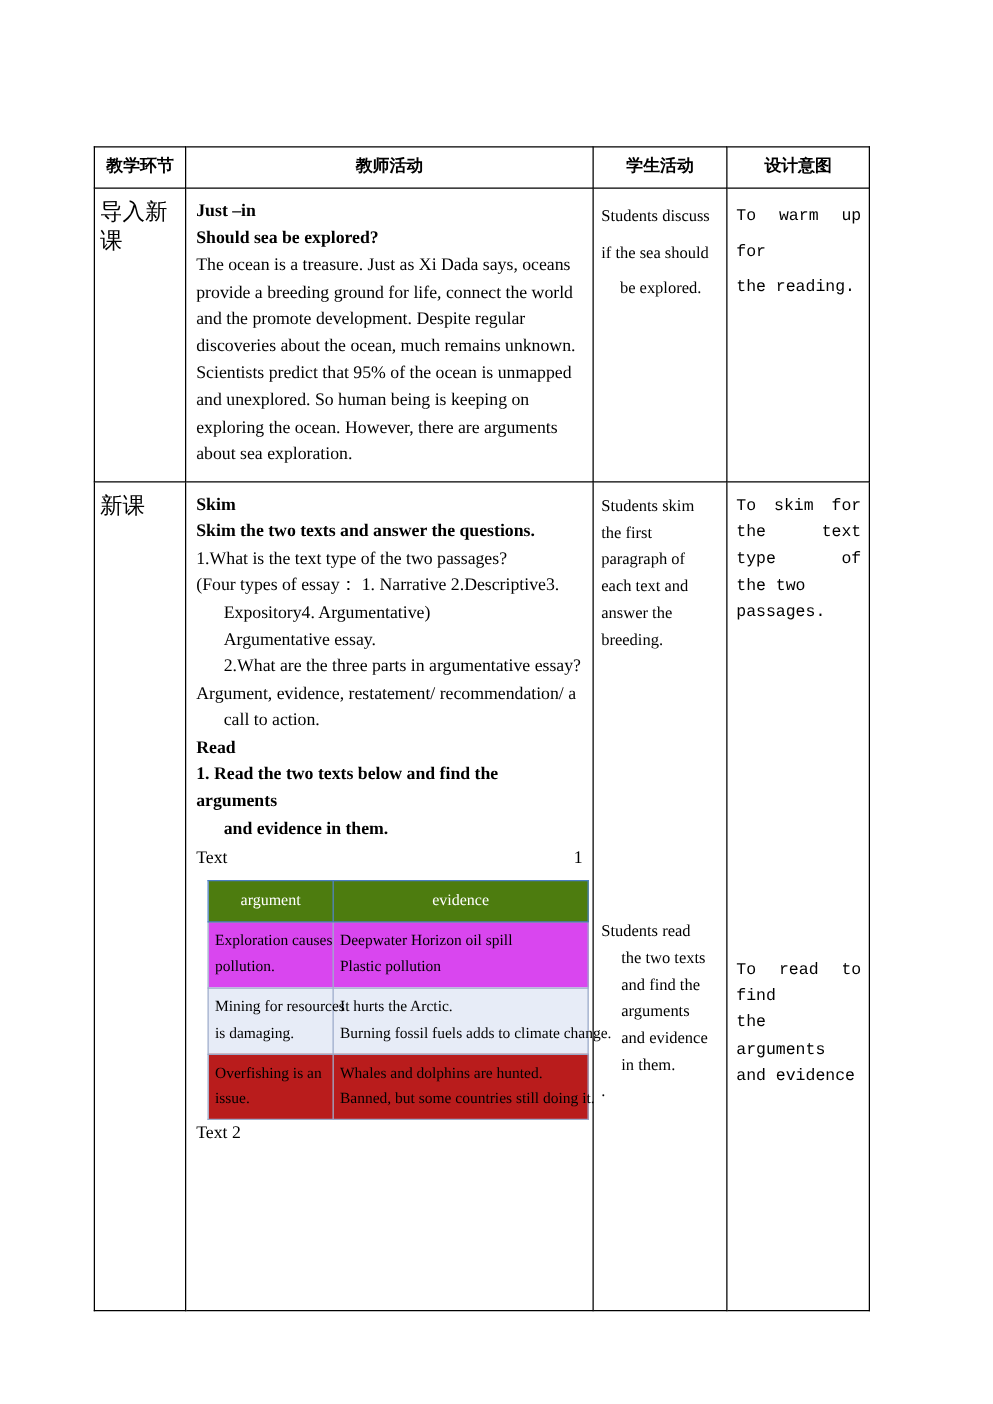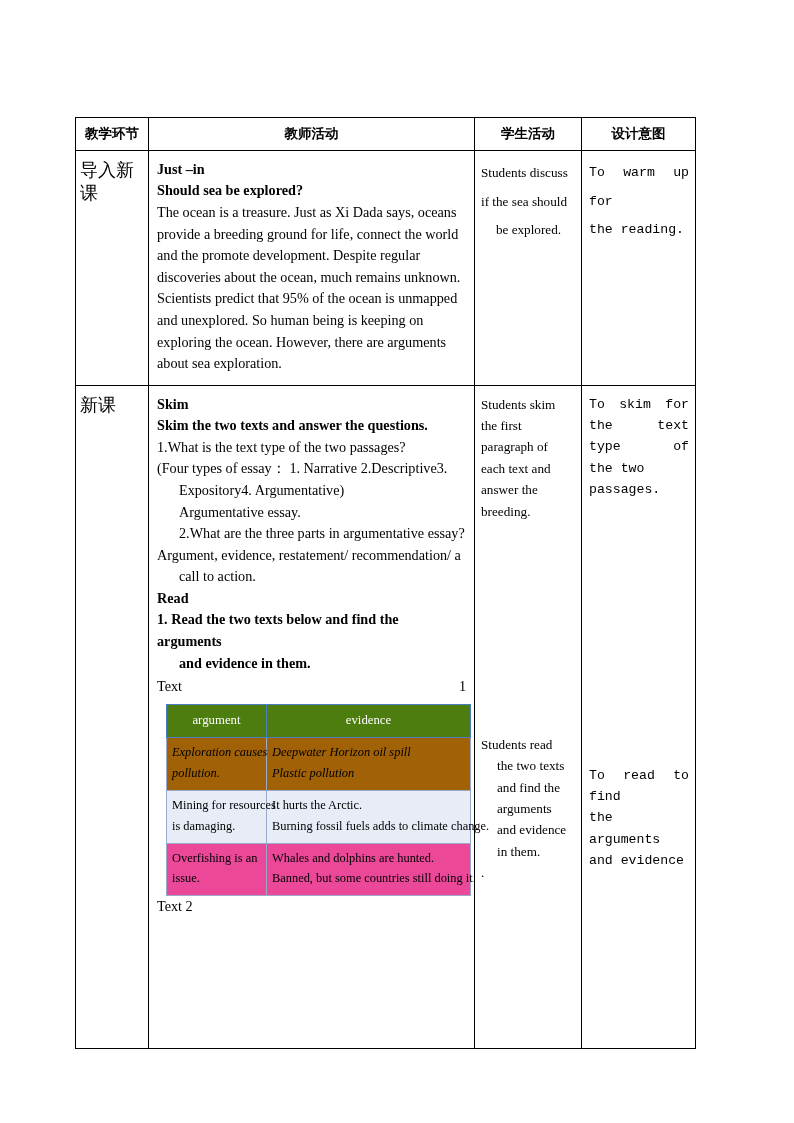--- a/index.html
+++ b/index.html
@@ -128,23 +128,23 @@
     padding: 6px 2px 7px 2px;
     border: 1px solid #4a7ec2;
     font-size: 12.8px;
   }
   table.ae-table td {
     border: 1px solid #9aa9c9;
     padding: 4px 4px 6px 5px;
     vertical-align: top;
     line-height: 1.68;
   }
-  table.ae-table tr.row-a td { background: #a16207; font-style: italic; }
+  table.ae-table tr.row-a td { background: #d946ef; }
   table.ae-table tr.row-b td { background: #e7ecf7; }
-  table.ae-table tr.row-c td { background: #ec4899; }
+  table.ae-table tr.row-c td { background: #b91c1c; }
   table.ae-table td div { white-space: nowrap; }
 
   .text2 {
     margin-top: 34px;
   }
 
   .spacer-tall { height: 120px; }
 </style>
 </head>
 <body>

